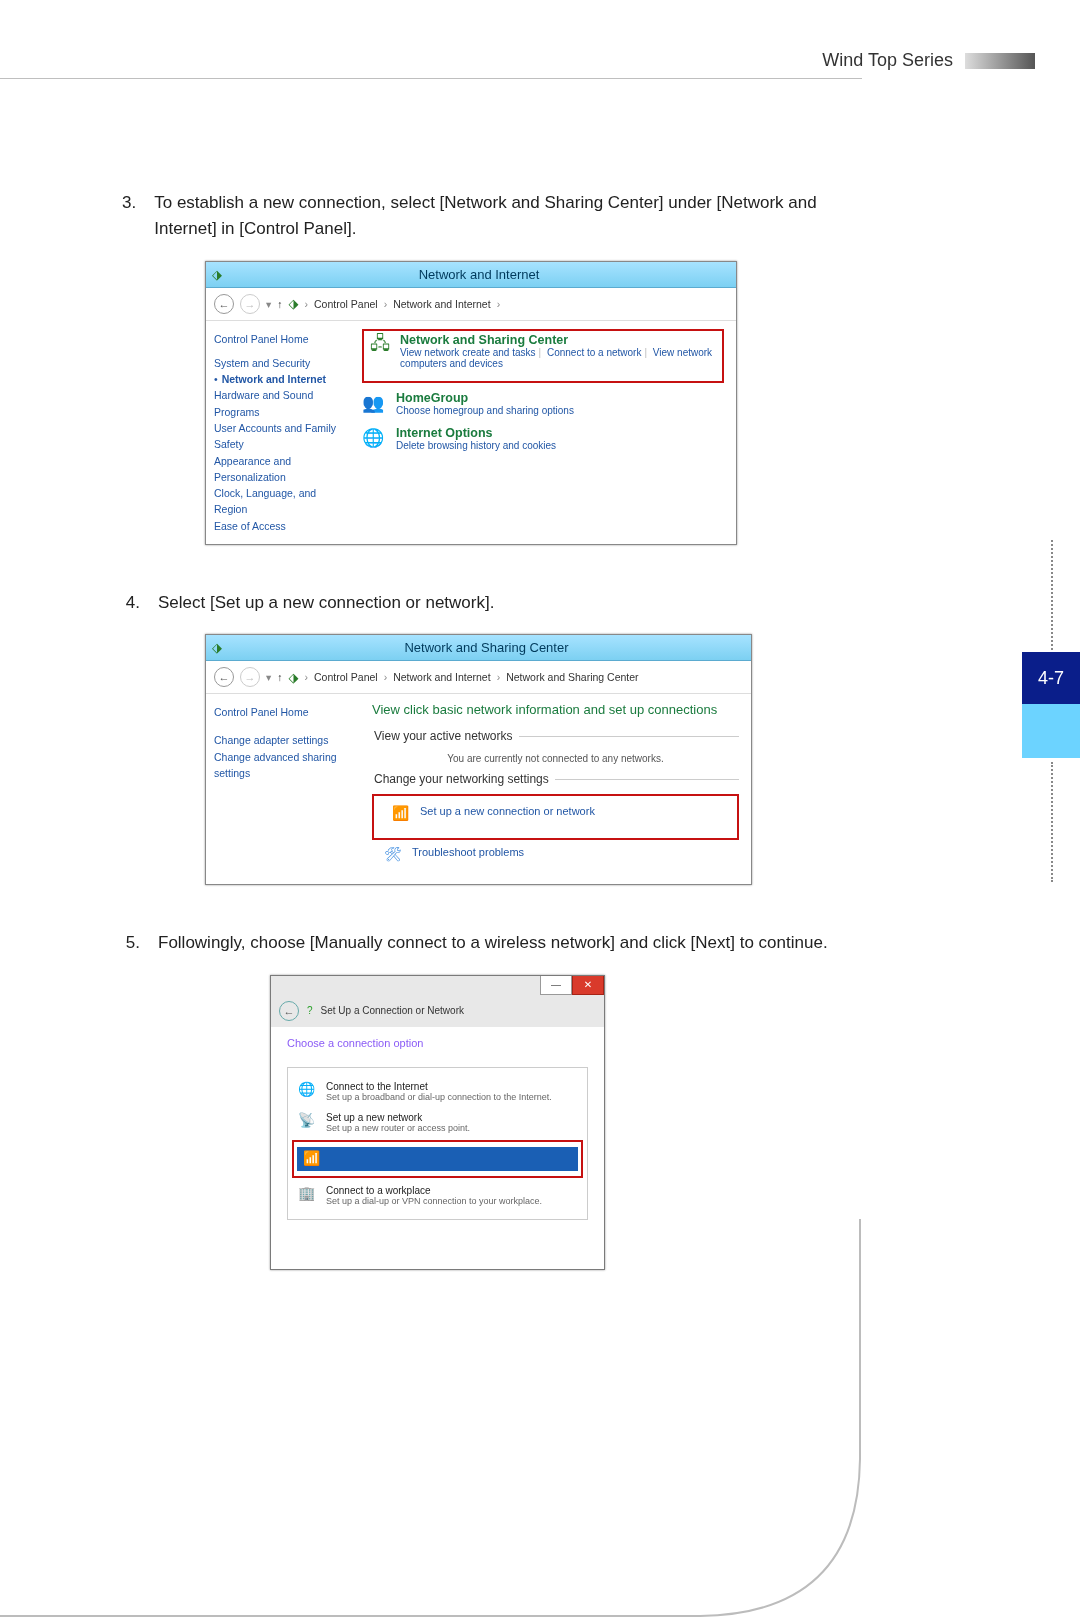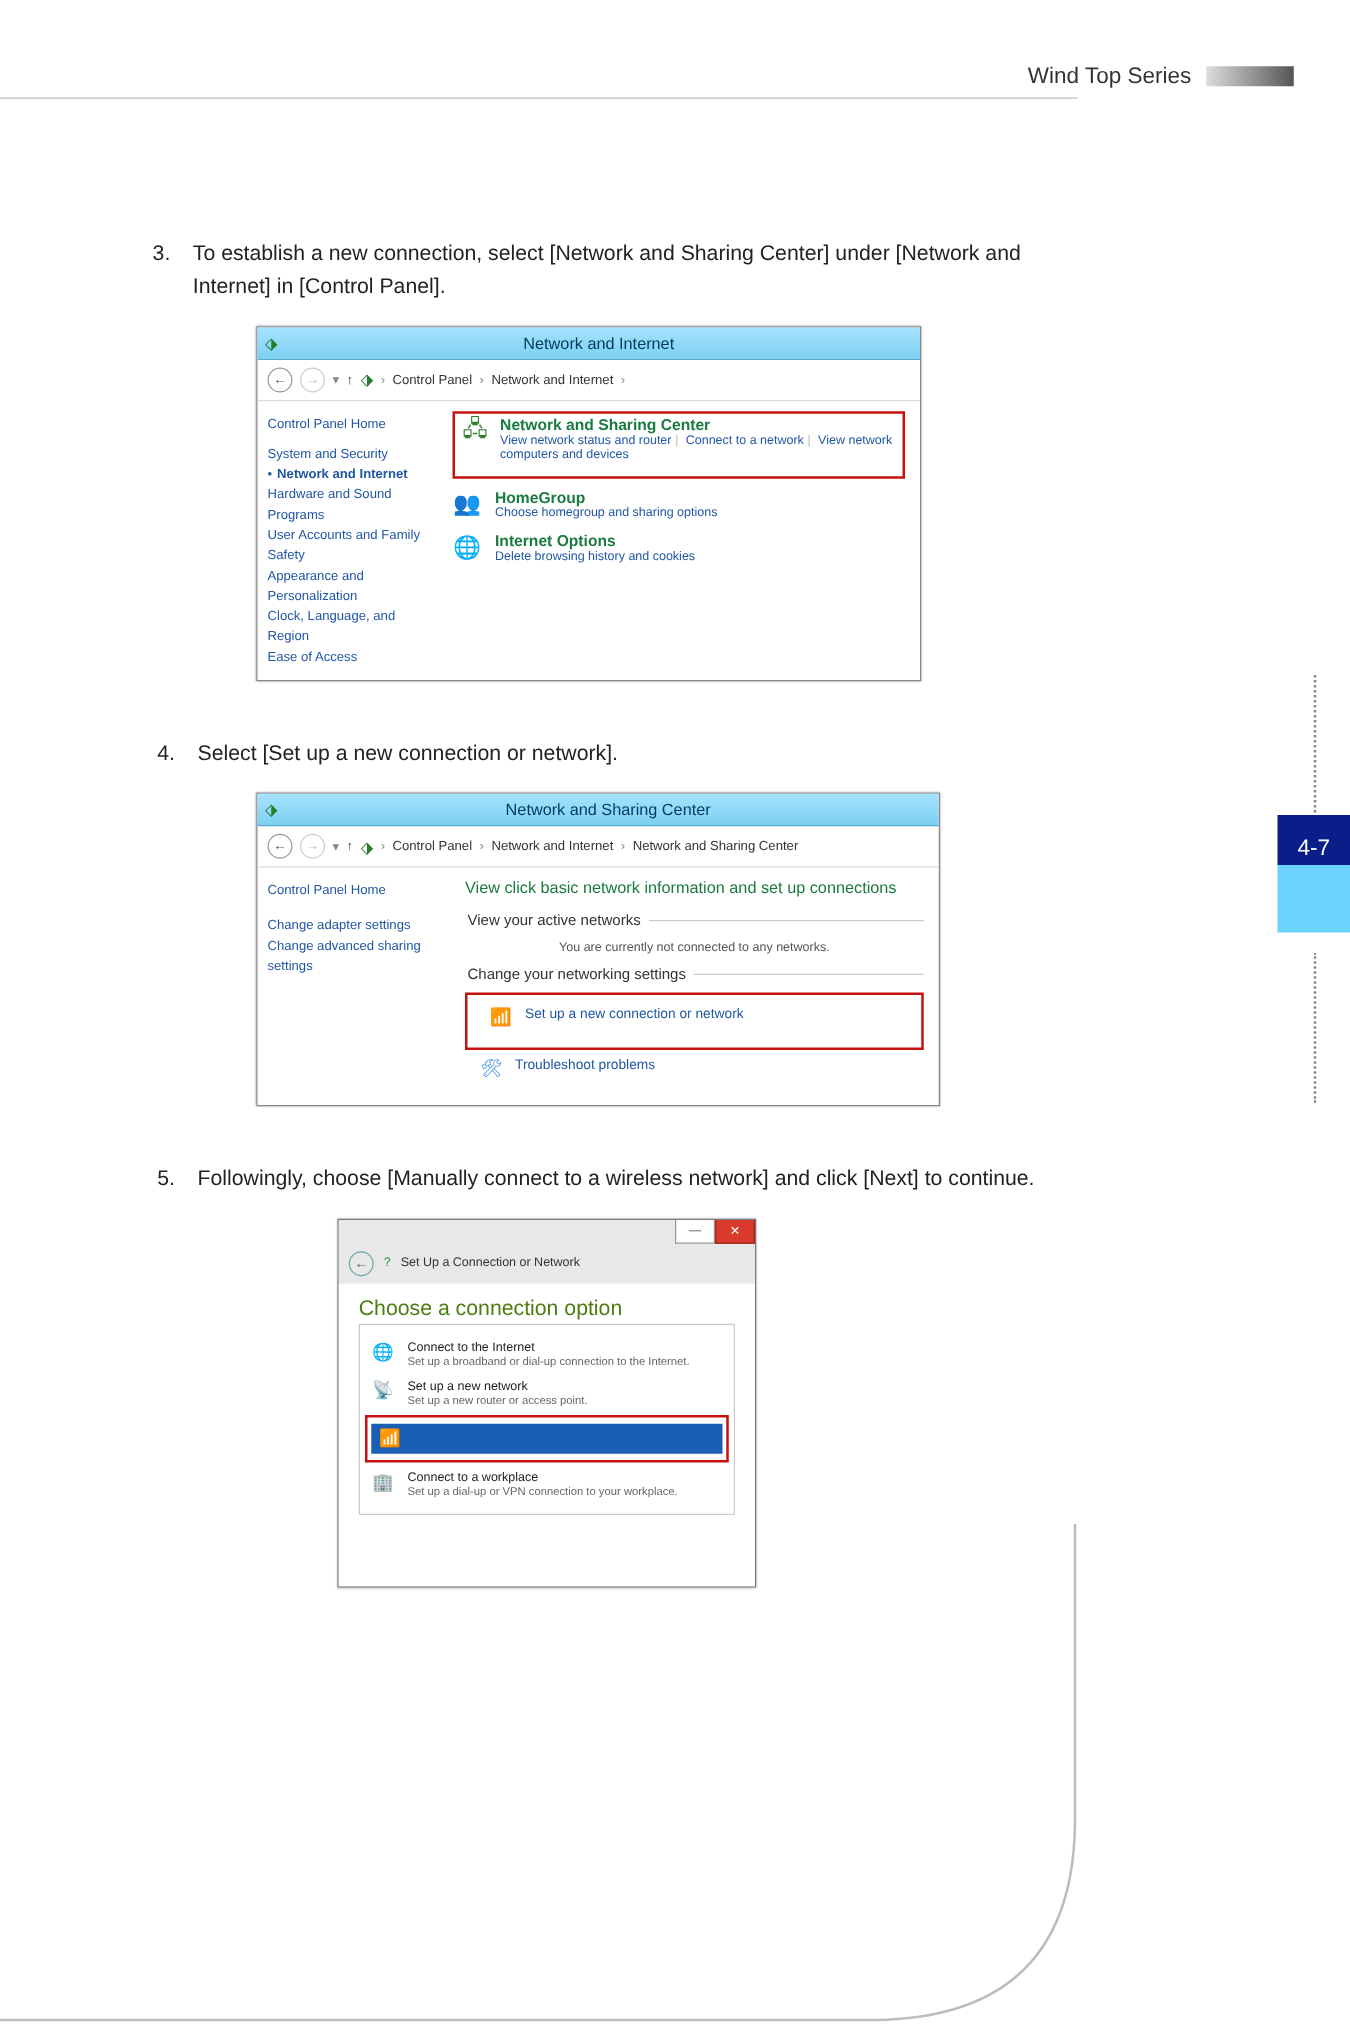--- a/index.html
+++ b/index.html
@@ -11,21 +11,21 @@
   .content{position:absolute;top:190px;left:120px;right:220px}
   .step{font-size:17px;line-height:1.55;color:#222;margin-bottom:18px}
   .step-row{display:flex;gap:18px}
   .num{width:20px;text-align:right}
   .fig{margin:10px 0 45px 85px}
   
   .side-tab{position:absolute;right:0;top:590px;width:58px}
   .dots{position:absolute;right:27px}
   .dots.t{top:540px;height:110px;border-left:2px dotted #888}
   .dots.b{top:730px;height:120px;border-left:2px dotted #888}
-  .tab-a{background:#0a1e8a;color:#fff;font-size:18px;text-align:center;height:40px;line-height:52px}
+  .tab-a{background:#0a1e8a;color:#fff;font-size:18px;text-align:center;height:52px;line-height:52px}
   .tab-b{background:#6cd3ff;height:54px}
   
   .win{border:1px solid #888;font-size:11px;color:#333;background:#fff}
   .title8{background:linear-gradient(#a7e3ff,#7cd0f2);color:#003a5c;font-size:13px;text-align:center;padding:5px 0;border-bottom:1px solid #5babd0}
   .nav{display:flex;align-items:center;gap:6px;padding:6px 8px;border-bottom:1px solid #ddd;font-size:10.5px;color:#333}
   .nav .sep{color:#888}
   .nav .crumb{color:#333}
   .nav-circ{border:1px solid #999;border-radius:50%;width:18px;height:18px;display:flex;align-items:center;justify-content:center;font-size:11px;color:#555}
   .nav-circ.d{color:#bbb;border-color:#ccc}
   .cp-ico{color:#2a7c2a;font-size:13px}
@@ -51,21 +51,21 @@
   .task .t2{font-size:10.5px;color:#333}
   .red-task{border:2px solid #c61111;padding:3px 6px}
   
   .wiz{width:333px;border:1px solid #7a7a7a;background:#f2f2f2;font-size:10px}
   .wiz-top{display:flex;justify-content:flex-end;background:#e8e8e8}
   .wbtn{width:30px;height:18px;border:1px solid #999;border-top:none;display:flex;align-items:center;justify-content:center;font-size:10px;background:#fff}
   .wbtn.min{color:#555}
   .wbtn.cls{background:#d93a2b;color:#fff;border-color:#a52316}
   .wiz-head{background:#e8e8e8;padding:6px 8px;display:flex;align-items:center;gap:8px;color:#1a6b1a}
   .wiz-body{background:#fff;margin:0;padding:10px 16px 14px;min-height:218px}
-  .wiz-h{color:#4d7c0f;font-size:17px;margin-bottom:2px}
+  .wiz-h{color:#8b5cf6;font-size:11px;margin-bottom:18px}
   .opt{display:flex;gap:8px;align-items:flex-start;margin:4px 0;padding:3px 4px}
   .opt .o1{font-size:10px;color:#222}
   .opt .o2{font-size:9px;color:#666}
   .opt-sel{background:#1a5fb4;color:#fff}
   .opt-sel .o1,.opt-sel .o2{color:#fff}
   .opt-ico{width:22px;height:18px;font-size:14px;text-align:center}
   .red-opt{border:2px solid #c61111;padding:1px 3px;margin:4px 0}
   .wiz-foot{display:flex;justify-content:flex-end;gap:6px;padding:8px 10px;background:#f2f2f2;border-top:1px solid #ccc}
   .btn{border:1px solid #888;background:#efefef;font-size:10.5px;padding:3px 16px}
   .btn.red{outline:2px solid #c61111;outline-offset:1px}
@@ -128,21 +128,21 @@
             <div><a>Clock, Language, and Region</a></div>
             <div><a>Ease of Access</a></div>
           </div>
           <div class="main">
             <div class="red-box">
               <div class="cat">
                 <div class="ico-box" style="color:#2a7c2a">🖧</div>
                 <div>
                   <div class="cat-head">Network and Sharing Center</div>
                   <div class="cat-sub">
-                    <span class="link">View network status and router</span><span class="bar">|</span>
+                    <span class="link">View network create and tasks</span><span class="bar">|</span>
                     <span class="link">Connect to a network</span><span class="bar">|</span>
                     <span class="link">View network computers and devices</span>
                   </div>
                 </div>
               </div>
             </div>
             <div class="cat" style="margin-top:8px">
               <div class="ico-box" style="color:#3a8adf">👥</div>
               <div>
                 <div class="cat-head">HomeGroup</div>

